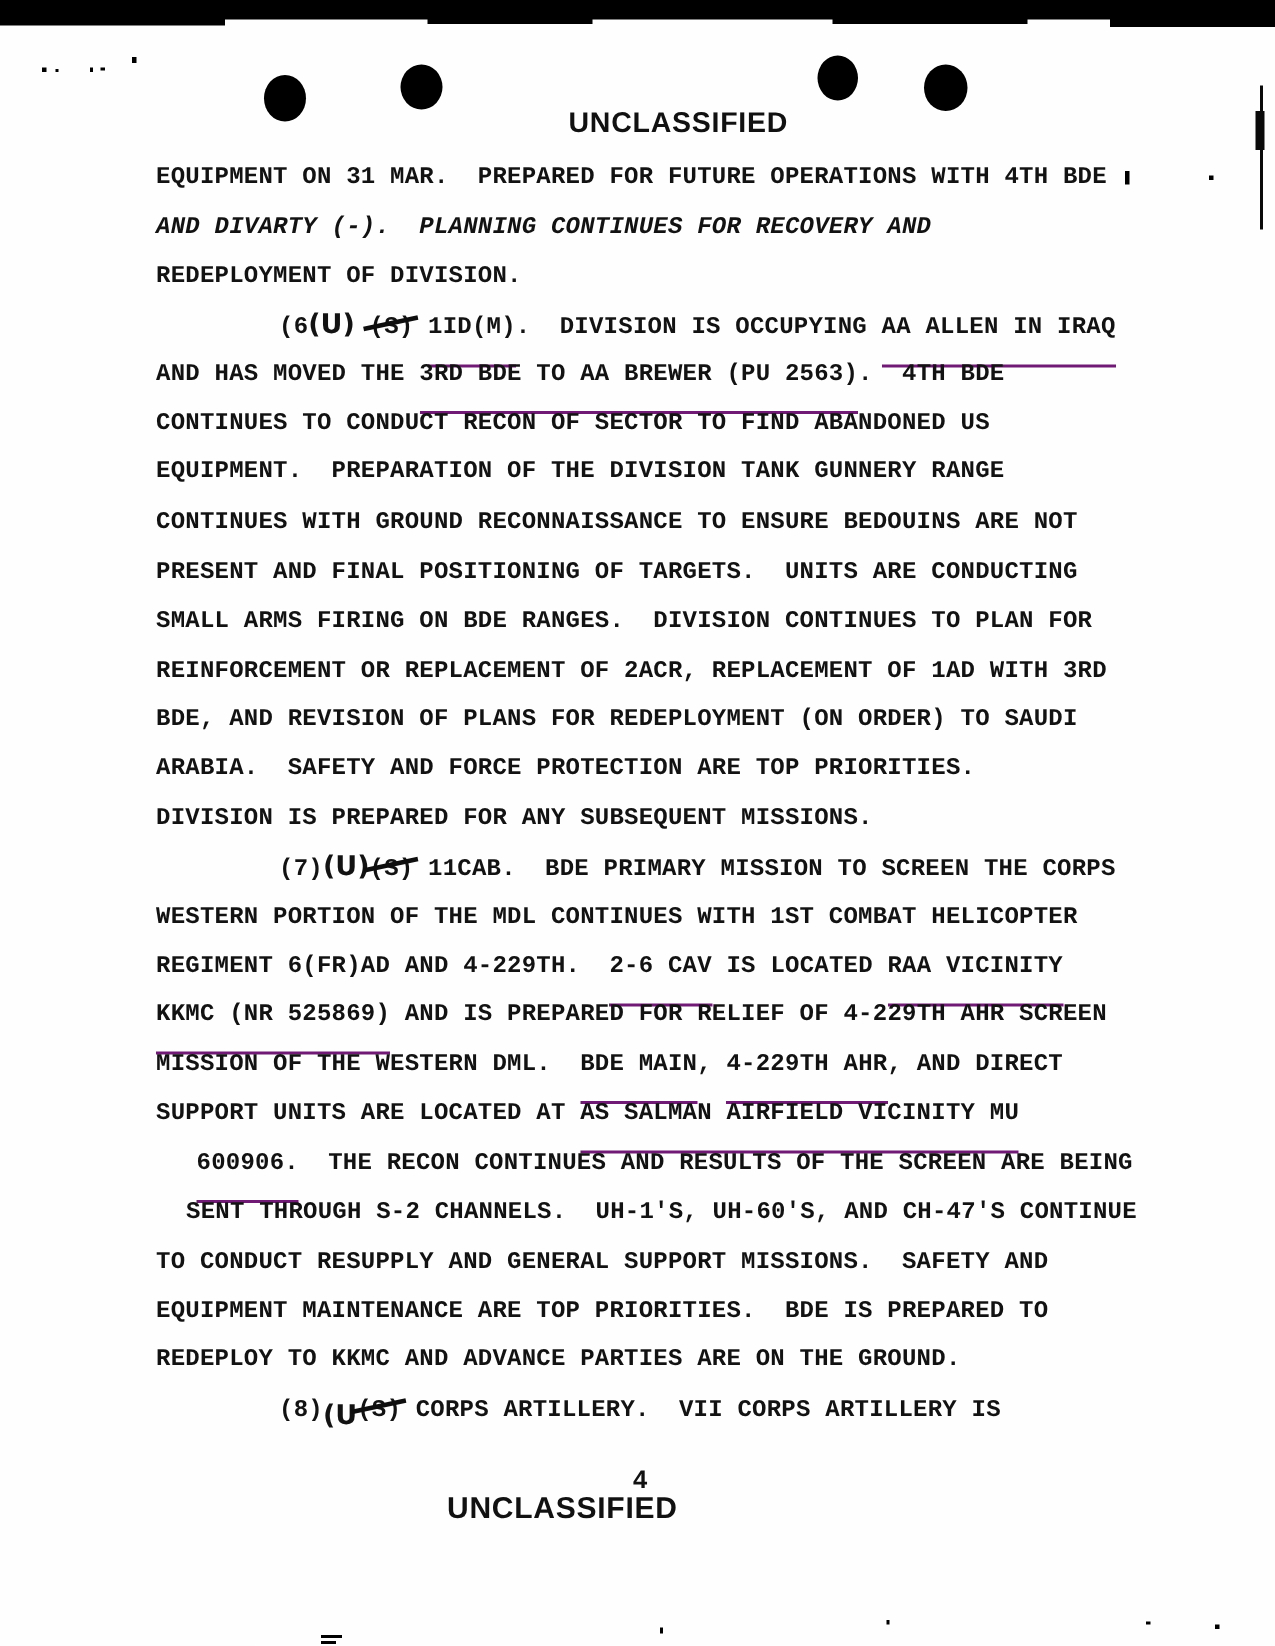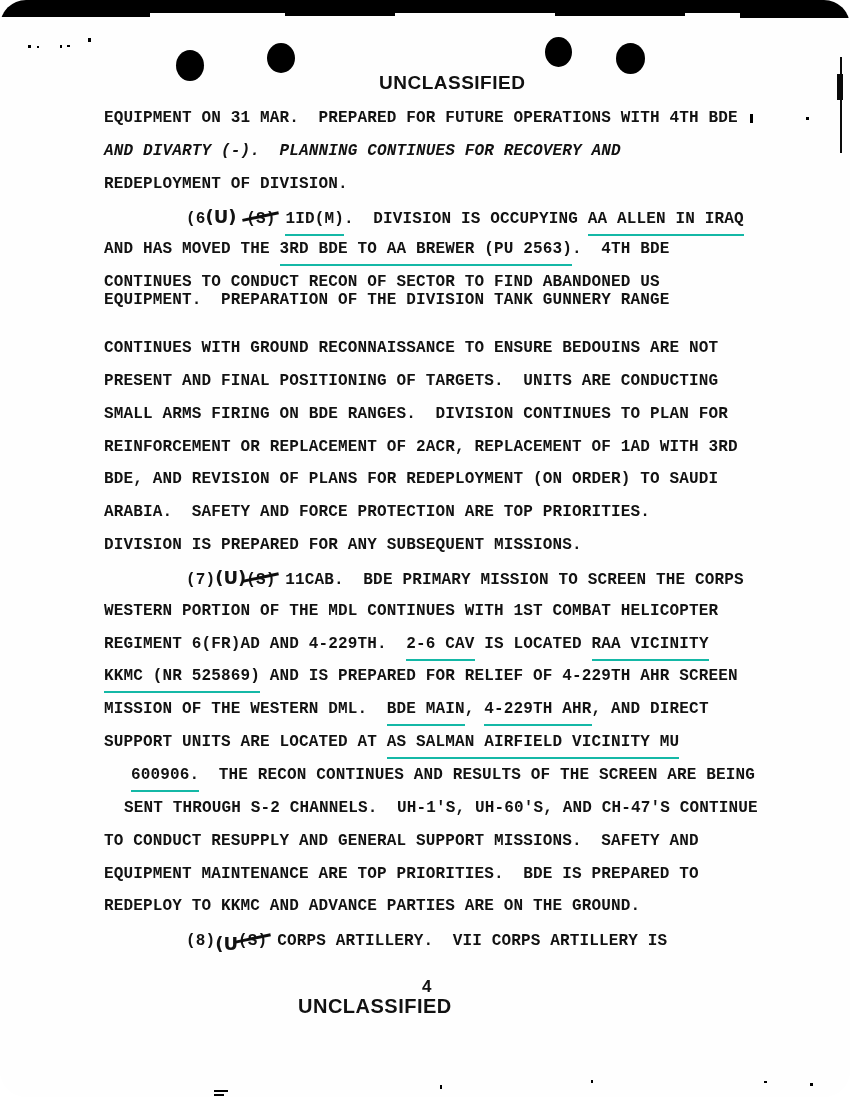--- a/index.html
+++ b/index.html
@@ -2,21 +2,20 @@
 <html><head>
 <meta charset="utf-8">
 <style>
   html,body{margin:0;padding:0;background:#ffffff;}
   #page{
     position:relative;
     width:850px;height:1097px;
     background:#fefefe;
     overflow:hidden;
     font-family:"Liberation Mono",monospace;
-    border-radius:26px;
   }
   
   .bar,.speck,.ragged{position:absolute;background:#000;}
   .dot{position:absolute;background:#000;border-radius:50%;}
   .vline{position:absolute;background:#0a0a0a;}
   
   .banner{
     position:absolute;
     font-family:"Liberation Sans",sans-serif;
     font-weight:700;
@@ -38,21 +37,21 @@
     left:104px;
     height:24px;line-height:24px;
     font-family:"Liberation Mono",monospace;
     font-weight:700;
     font-size:16px;
     letter-spacing:0.15px;
     color:#121212;
     white-space:pre;
   }
   .line.indent{left:186px;}
-  .u{border-bottom:2px solid #14b8a6;padding-bottom:6px;}
+  .u{border-bottom:2px solid #701a75;padding-bottom:16px;}
   .hand{
     font-family:"DejaVu Sans",sans-serif;
     font-weight:700;font-size:18px;letter-spacing:0;
   }
   .low{display:inline-block;transform:translateY(5px);}
   .strike{position:relative;display:inline-block;}
   .strike::after{
     content:"";position:absolute;
     left:-4px;right:-4px;top:8px;height:3px;
     background:#0e0e0e;
@@ -92,21 +91,21 @@
 
   <div id="banner-top" class="banner">UNCLASSIFIED</div>
 
   <div id="body-lines">
       <div class="line" style="top: 106px;"><span>EQUIPMENT ON 31 MAR.  PREPARED FOR FUTURE OPERATIONS WITH 4TH BDE</span></div>
       <div class="line" style="top: 138.85px; font-style: italic;"><span>AND DIVARTY (-).  PLANNING CONTINUES FOR RECOVERY AND</span></div>
       <div class="line" style="top: 171.7px;"><span>REDEPLOYMENT OF DIVISION.</span></div>
       <div class="line indent" style="top: 204.55px;"><span>(6</span><span class="hand">(U)</span><span> </span><span class="strike">(S)</span><span> </span><span class="u">1ID(M)</span><span>.  DIVISION IS OCCUPYING </span><span class="u">AA ALLEN IN IRAQ</span></div>
       <div class="line" style="top: 237.4px;"><span>AND HAS MOVED THE </span><span class="u">3RD BDE TO AA BREWER (PU 2563)</span><span>.  4TH BDE</span></div>
       <div class="line" style="top: 270.25px;"><span>CONTINUES TO CONDUCT RECON OF SECTOR TO FIND ABANDONED US</span></div>
-      <div class="line" style="top: 288px; text-align: center;"><span>EQUIPMENT.  PREPARATION OF THE DIVISION TANK GUNNERY RANGE</span></div>
+      <div class="line" style="top: 302px; text-align: center;"><span>EQUIPMENT.  PREPARATION OF THE DIVISION TANK GUNNERY RANGE</span></div>
       <div class="line" style="top: 335.95px;"><span>CONTINUES WITH GROUND RECONNAISSANCE TO ENSURE BEDOUINS ARE NOT</span></div>
       <div class="line" style="top: 368.8px;"><span>PRESENT AND FINAL POSITIONING OF TARGETS.  UNITS ARE CONDUCTING</span></div>
       <div class="line" style="top: 401.65px;"><span>SMALL ARMS FIRING ON BDE RANGES.  DIVISION CONTINUES TO PLAN FOR</span></div>
       <div class="line" style="top: 434.5px;"><span>REINFORCEMENT OR REPLACEMENT OF 2ACR, REPLACEMENT OF 1AD WITH 3RD</span></div>
       <div class="line" style="top: 467.35px;"><span>BDE, AND REVISION OF PLANS FOR REDEPLOYMENT (ON ORDER) TO SAUDI</span></div>
       <div class="line" style="top: 500.2px; text-align: center;"><span>ARABIA.  SAFETY AND FORCE PROTECTION ARE TOP PRIORITIES.</span></div>
       <div class="line" style="top: 533.05px;"><span>DIVISION IS PREPARED FOR ANY SUBSEQUENT MISSIONS.</span></div>
       <div class="line indent" style="top: 565.9px;"><span>(7)</span><span class="hand">(U)</span><span class="strike">(S)</span><span> 11CAB.  BDE PRIMARY MISSION TO SCREEN THE CORPS</span></div>
       <div class="line" style="top: 598.75px;"><span>WESTERN PORTION OF THE MDL CONTINUES WITH 1ST COMBAT HELICOPTER</span></div>
       <div class="line" style="top: 631.6px;"><span>REGIMENT 6(FR)AD AND 4-229TH.  </span><span class="u">2-6 CAV</span><span> IS LOCATED </span><span class="u">RAA VICINITY</span></div>

